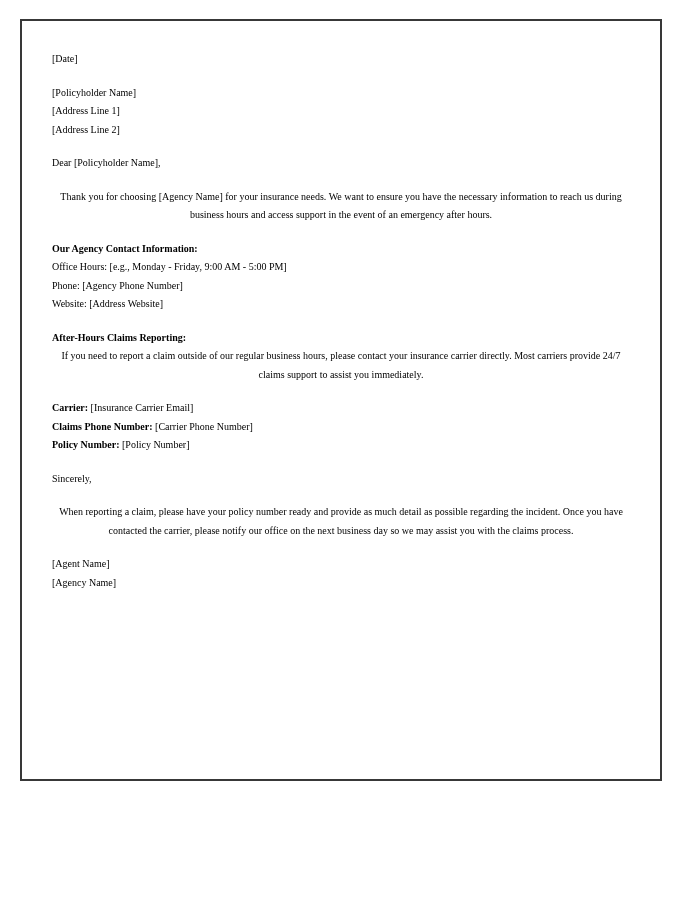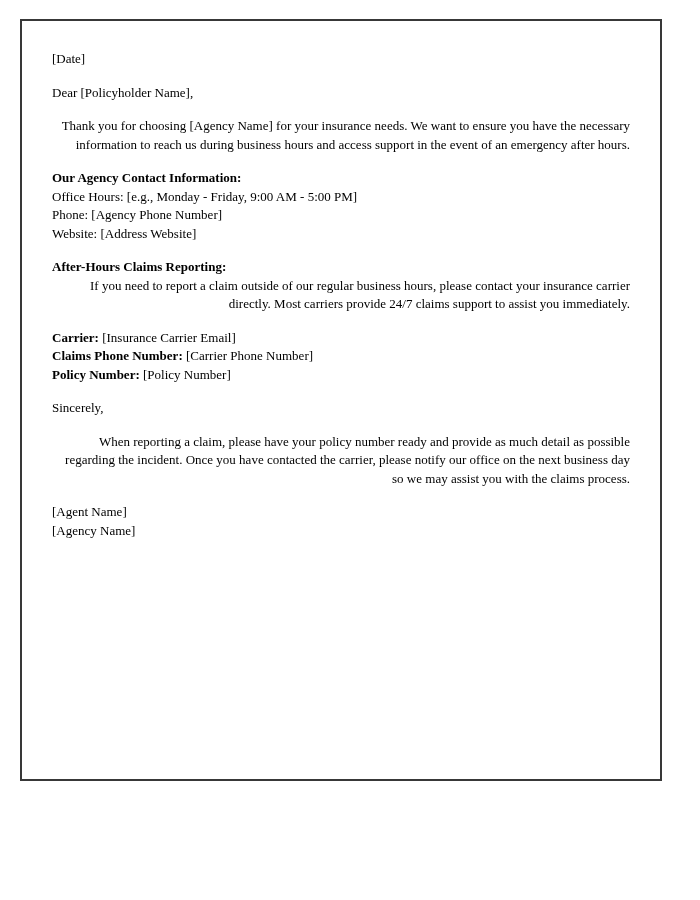--- a/index.html
+++ b/index.html
@@ -20,48 +20,53 @@
     top: 19px;
     width: 642px;
     height: 762px;
     box-sizing: border-box;
     border: 2px solid #383838;
     background: #ffffff;
     padding: 29px 30px 0 30px;
     overflow: hidden;
   }
   .letter-box, .letter-box * {
-    font-size: 13px;
+    font-size: 10px;
     line-height: 18.5px;
   }
   .block {
     margin: 0 0 15px 0;
   }
   .block:last-child {
     margin-bottom: 7px;
   }
   .line {
     white-space: nowrap;
   }
   .bold {
     font-weight: bold;
   }
   .para {
-    text-align: right;
+    text-align: center;
   }
 </style>
 </head>
 <body>
 
 <div class="letter-box">
 
   <div class="block">
     <div class="line">[Date]</div>
   </div>
 
+  <div class="block">
+    <div class="line">[Policyholder Name]</div>
+    <div class="line">[Address Line 1]</div>
+    <div class="line">[Address Line 2]</div>
+  </div>
 
 
   <div class="block">
     <div class="line">Dear [Policyholder Name],</div>
   </div>
 
   <div class="block">
     <div class="para">Thank you for choosing [Agency Name] for your insurance needs. We want to ensure you have the necessary information to reach us during business hours and access support in the event of an emergency after hours.</div>
   </div>
 

